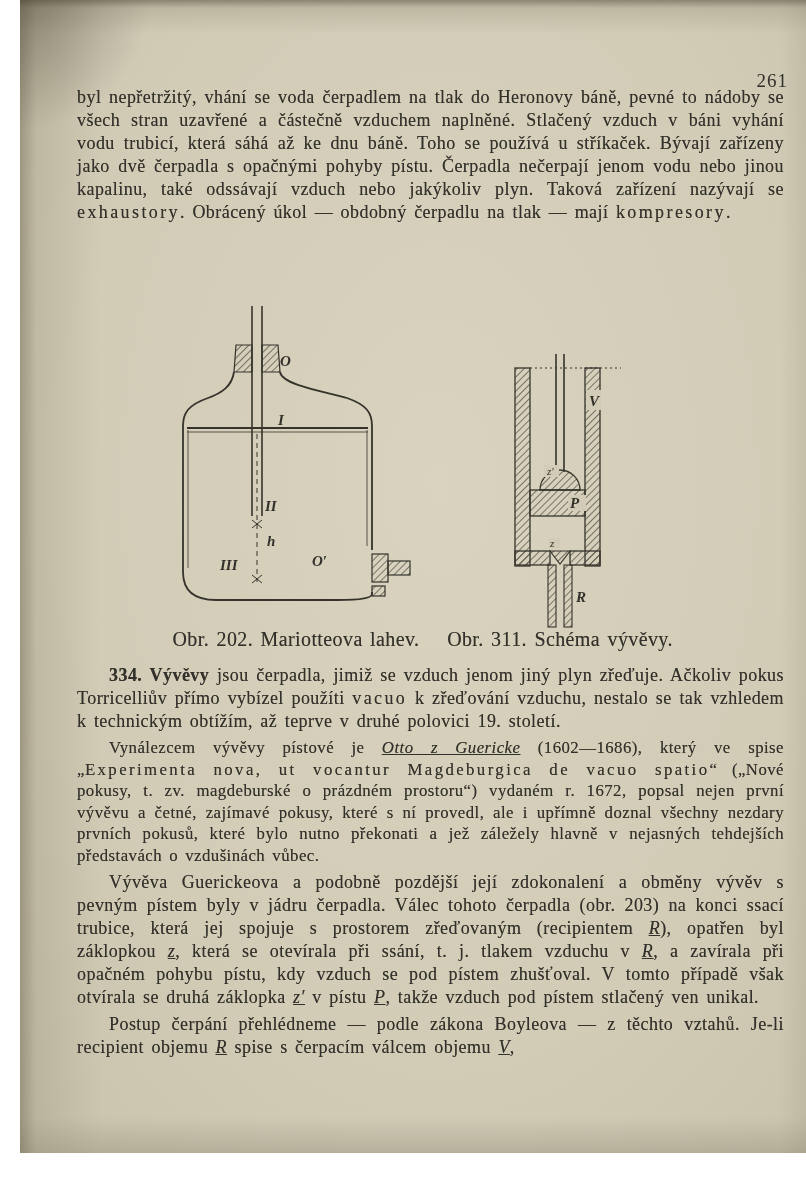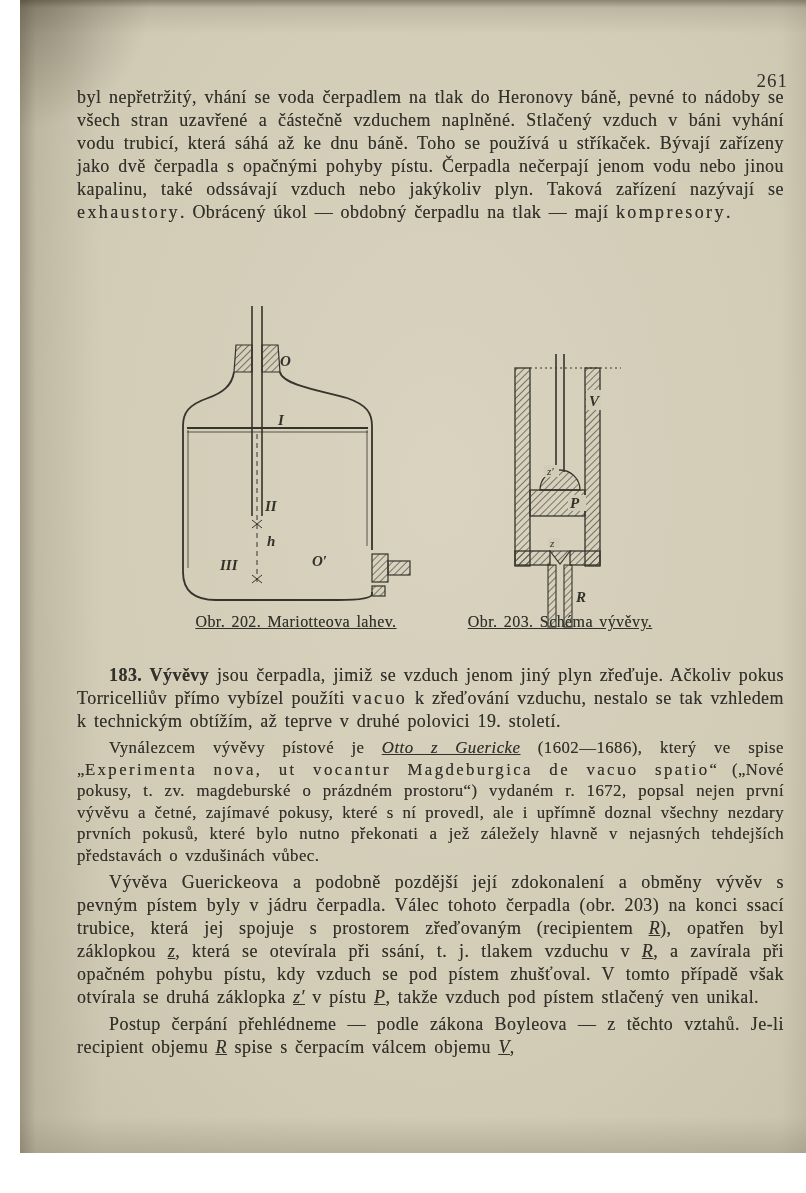--- a/index.html
+++ b/index.html
@@ -29,24 +29,23 @@
   }
   #intro { top:86px; }
   #lower { top:664px; }
   .textblock p { text-indent:32px; margin-bottom:4px; }
   .textblock p.noindent { text-indent:0; }
   p.small { font-size:16.8px; line-height:21.6px; }
   .s-i  { font-style:italic;text-decoration:underline; }
   .s-b  { font-weight:bold; }
   .s-sp { letter-spacing:2.4px; }
   .caption {
-    position:absolute; top:613px; font-size:16px; text-align:center;
+    position:absolute; top:628px; font-size:20px; text-align:center;
     letter-spacing:0.4px; word-spacing:2px;
     text-shadow:0 0 0.5px rgba(52,50,42,0.5);
-    text-decoration:underline;
   }
   #cap202 { left:140px; width:272px; }
   #cap203 { left:415px; width:250px; }
   .fig { position:absolute; }
   #fig202 { left:148px; top:298px; }
   #fig203 { left:470px; top:296px; }
   svg text {
     font-family:"Liberation Serif","DejaVu Serif",serif;
     fill:#32302a;
   }
@@ -144,22 +143,22 @@
       <rect x="58" y="242" width="12" height="10" fill="#d2cbb6"></rect>
       <text class="figlabel" x="99" y="110">V</text>
       <text class="figlabel" x="80" y="212">P</text>
       <text class="figlabel-s" x="57" y="179">z′</text>
       <text class="figlabel-s" x="60" y="251">z</text>
       <text class="figlabel" x="86" y="306">R</text>
     </svg>
   </div>
 
   <div id="cap202" class="caption">Obr. 202. Mariotteova lahev.</div>
-  <div id="cap203" class="caption">Obr. 203. Schéma vývěvy.</div>
+  <div id="cap203" class="caption">Obr. 311. Schéma vývěvy.</div>
 
   <div id="lower" class="textblock">
-    <p><span class="s-b">183. Vývěvy</span><span> jsou čerpadla, jimiž se vzduch jenom jiný plyn zřeďuje. Ačkoliv pokus Torricelliův přímo vybízel použíti </span><span class="s-sp">vacuo</span><span> k zřeďování vzduchu, nestalo se tak vzhledem k technickým obtížím, až teprve v druhé polovici 19. století.</span></p>
+    <p><span class="s-b">334. Vývěvy</span><span> jsou čerpadla, jimiž se vzduch jenom jiný plyn zřeďuje. Ačkoliv pokus Torricelliův přímo vybízel použíti </span><span class="s-sp">vacuo</span><span> k zřeďování vzduchu, nestalo se tak vzhledem k technickým obtížím, až teprve v druhé polovici 19. století.</span></p>
     <p class="small"><span>Vynálezcem vývěvy pístové je </span><span class="s-i">Otto z Guericke</span><span> (1602—1686), který ve spise „</span><span class="s-sp">Experimenta nova, ut vocantur Magdeburgica de vacuo spatio</span><span>“ („Nové pokusy, t. zv. magdeburské o prázdném prostoru“) vydaném r. 1672, popsal nejen první vývěvu a četné, zajímavé pokusy, které s ní provedl, ale i upřímně doznal všechny nezdary prvních pokusů, které bylo nutno překonati a jež záležely hlavně v nejasných tehdejších představách o vzdušinách vůbec.</span></p>
     <p><span>Vývěva Guerickeova a podobně pozdější její zdokonalení a obměny vývěv s pevným pístem byly v jádru čerpadla. Válec tohoto čerpadla (obr. 203) na konci ssací trubice, která jej spojuje s prostorem zřeďovaným (recipientem </span><span class="s-i">R</span><span>), opatřen byl záklopkou </span><span class="s-i">z</span><span>, která se otevírala při ssání, t. j. tlakem vzduchu v </span><span class="s-i">R</span><span>, a zavírala při opačném pohybu pístu, kdy vzduch se pod pístem zhušťoval. V tomto případě však otvírala se druhá záklopka </span><span class="s-i">z′</span><span> v pístu </span><span class="s-i">P</span><span>, takže vzduch pod pístem stlačený ven unikal.</span></p>
     <p><span>Postup čerpání přehlédneme — podle zákona Boyleova — z těchto vztahů. Je-li recipient objemu </span><span class="s-i">R</span><span> spise s čerpacím válcem objemu </span><span class="s-i">V</span><span>,</span></p>
   </div>
 
 </div>
 
 </body></html>

